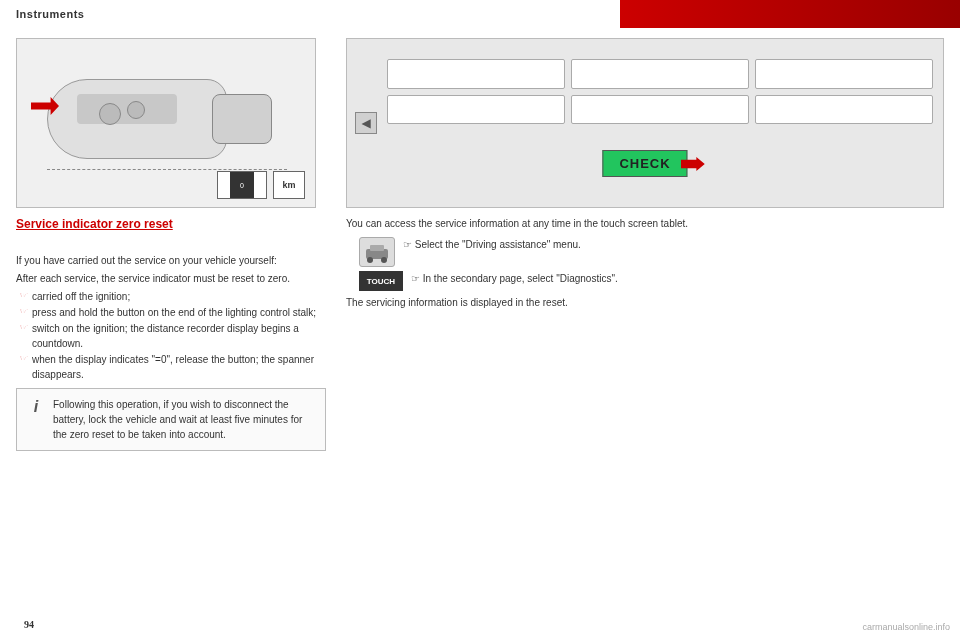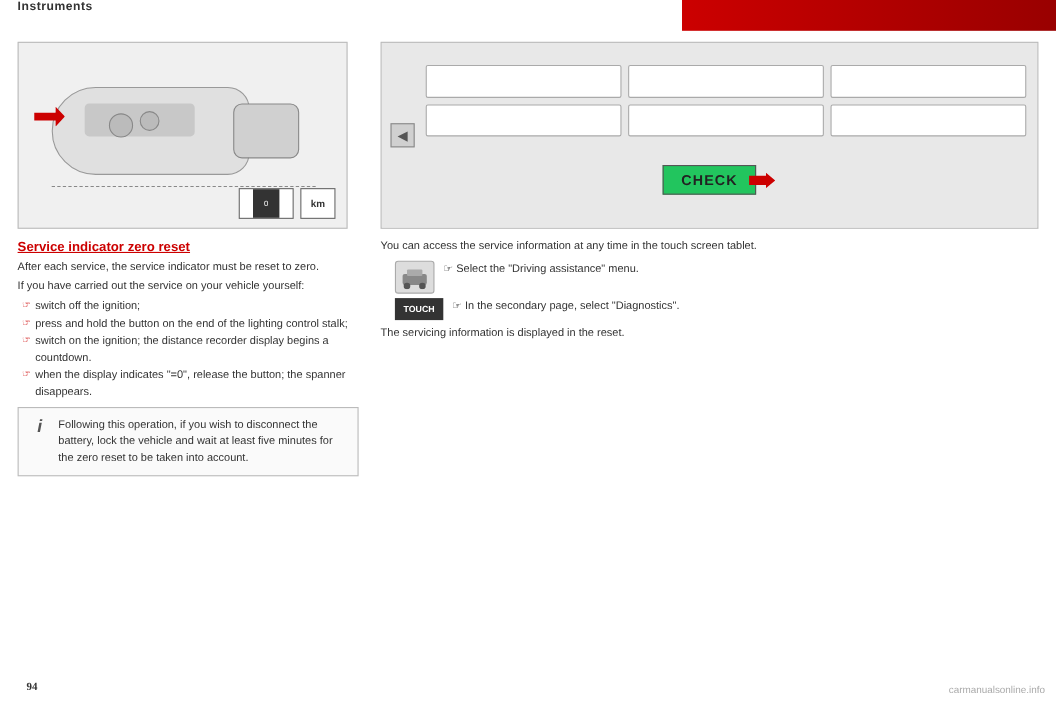--- a/index.html
+++ b/index.html
@@ -10,21 +10,21 @@
       font-family: Arial, sans-serif;
       font-size: 11px;
       color: #222;
       overflow: hidden;
       position: relative;
     }
 
     
     .header {
       display: flex;
-      align-items: flex-start;
+      align-items: center;
       height: 28px;
       padding: 0 16px;
       position: relative;
     }
     .header-title {
       font-size: 11px;
       font-weight: bold;
       color: #333;
       letter-spacing: 0.5px;
     }
@@ -203,21 +203,21 @@
       background: #cc0000;
       clip-path: polygon(0% 20%, 65% 20%, 65% 0%, 100% 50%, 65% 100%, 65% 80%, 0% 80%);
     }
 
     
     .section-title {
       font-size: 12px;
       font-weight: bold;
       color: #cc0000;
       text-decoration: underline;
-      margin-bottom: 2px;
+      margin-bottom: 20px;
       line-height: 1.4;
     }
 
     
     .body-text {
       font-size: 10px;
       color: #333;
       line-height: 1.5;
       margin-bottom: 3px;
     }
@@ -359,25 +359,25 @@
         </div>
 
         <div style="position:absolute; right:48px; bottom:8px; width:50px; height:28px; border:1px solid #666; background:#fff;">
           <div style="width:24px; height:100%; background:#333; margin:0 auto; display:flex; align-items:center; justify-content:center; font-size:7px; color:#fff;">0</div>
         </div>
       </div>
     </div>
 
     <div class="section-title">Service indicator zero reset</div>
 
+    <p class="body-text">If you have carried out the service on your vehicle yourself:</p>
     <p class="body-text">After each service, the service indicator must be reset to zero.</p>
-    <p class="body-text">If you have carried out the service on your vehicle yourself:</p>
 
     <ul class="bullet-list">
-      <li>switch off the ignition;</li>
+      <li>carried off the ignition;</li>
       <li>press and hold the button on the end of the lighting control stalk;</li>
       <li>switch on the ignition; the distance recorder display begins a countdown.</li>
       <li>when the display indicates "=0", release the button; the spanner disappears.</li>
     </ul>
 
     <div class="info-box">
       <div class="info-icon">i</div>
       <span class="info-text">Following this operation, if you wish to disconnect the battery, lock the vehicle and wait at least five minutes for the zero reset to be taken into account.</span>
     </div>
   </div>

